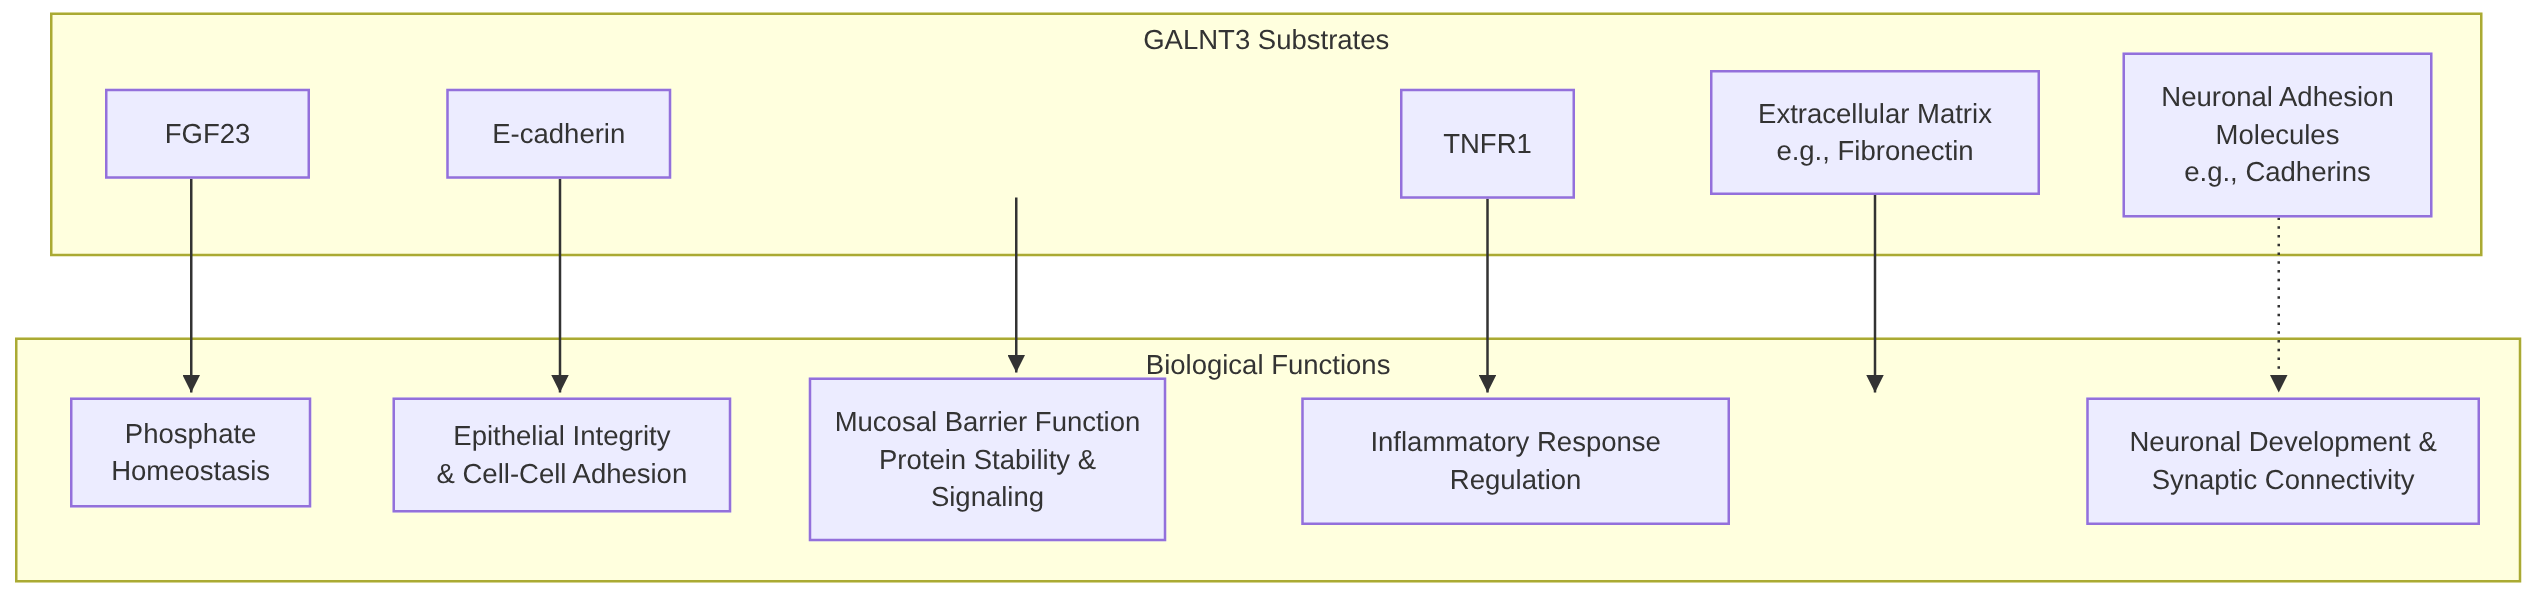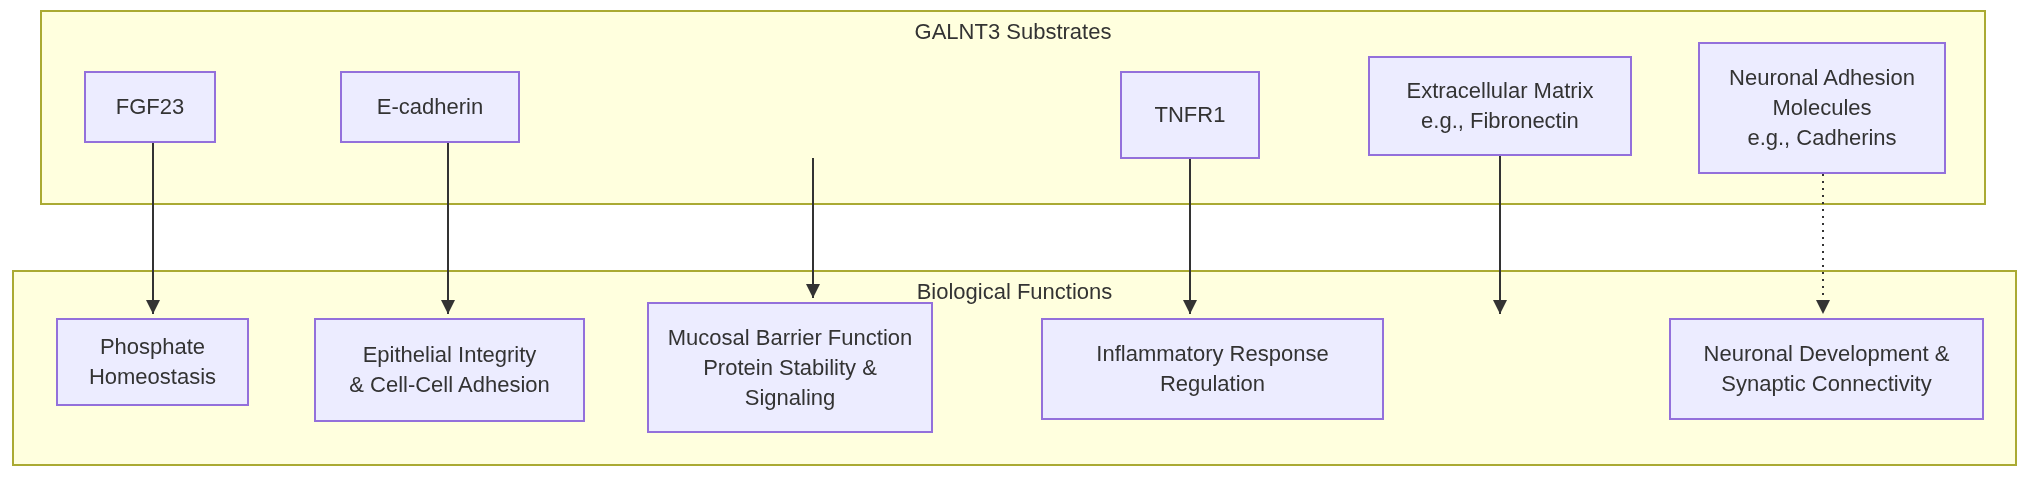--- a/index.html
+++ b/index.html
@@ -88,44 +88,44 @@
       </marker>
     </defs>
     <line x1="153" y1="143" x2="153" y2="314" marker-end="url(#arrowhead)"></line>
     <line x1="448" y1="143" x2="448" y2="314" marker-end="url(#arrowhead)"></line>
     <line x1="813" y1="158" x2="813" y2="298" marker-end="url(#arrowhead)"></line>
     <line x1="1190" y1="143" x2="1190" y2="314" marker-end="url(#arrowhead)"></line>
     <line x1="1500" y1="156" x2="1500" y2="314" marker-end="url(#arrowhead)"></line>
     <line x1="1823" y1="174" x2="1823" y2="314" class="dotted" marker-end="url(#arrowhead)"></line>
   </svg>
 
-  <div class="node" style="left:84px;top:71px;width:132px;height:72px">
+  <div class="node" style="left:84px;top:71px;width:164px;height:72px">
     <span class="label">FGF23</span>
   </div>
-  <div class="node" style="left:340px;top:71px;width:180px;height:72px">
+  <div class="node" style="left:357px;top:71px;width:180px;height:72px">
     <span class="label">E-cadherin</span>
   </div>
   <div class="node" style="left:1120px;top:71px;width:140px;height:88px">
     <span class="label">TNFR1</span>
   </div>
   <div class="node" style="left:1698px;top:42px;width:248px;height:132px">
     <span class="label">Neuronal Adhesion
 Molecules
 e.g., Cadherins</span>
   </div>
   <div class="node" style="left:1368px;top:56px;width:264px;height:100px">
     <span class="label">Extracellular Matrix
 e.g., Fibronectin</span>
   </div>
 
   <div class="node" style="left:56px;top:318px;width:193px;height:88px">
     <span class="label">Phosphate
 Homeostasis</span>
   </div>
-  <div class="node" style="left:314px;top:318px;width:271px;height:104px">
+  <div class="node" style="left:314px;top:318px;width:271px;height:92px">
     <span class="label">Epithelial Integrity
 &amp; Cell-Cell Adhesion</span>
   </div>
   <div class="node" style="left:647px;top:302px;width:286px;height:131px">
     <span class="label">Mucosal Barrier Function
 Protein Stability &amp;
 Signaling</span>
   </div>
   <div class="node" style="left:1041px;top:318px;width:343px;height:102px">
     <span class="label">Inflammatory Response

